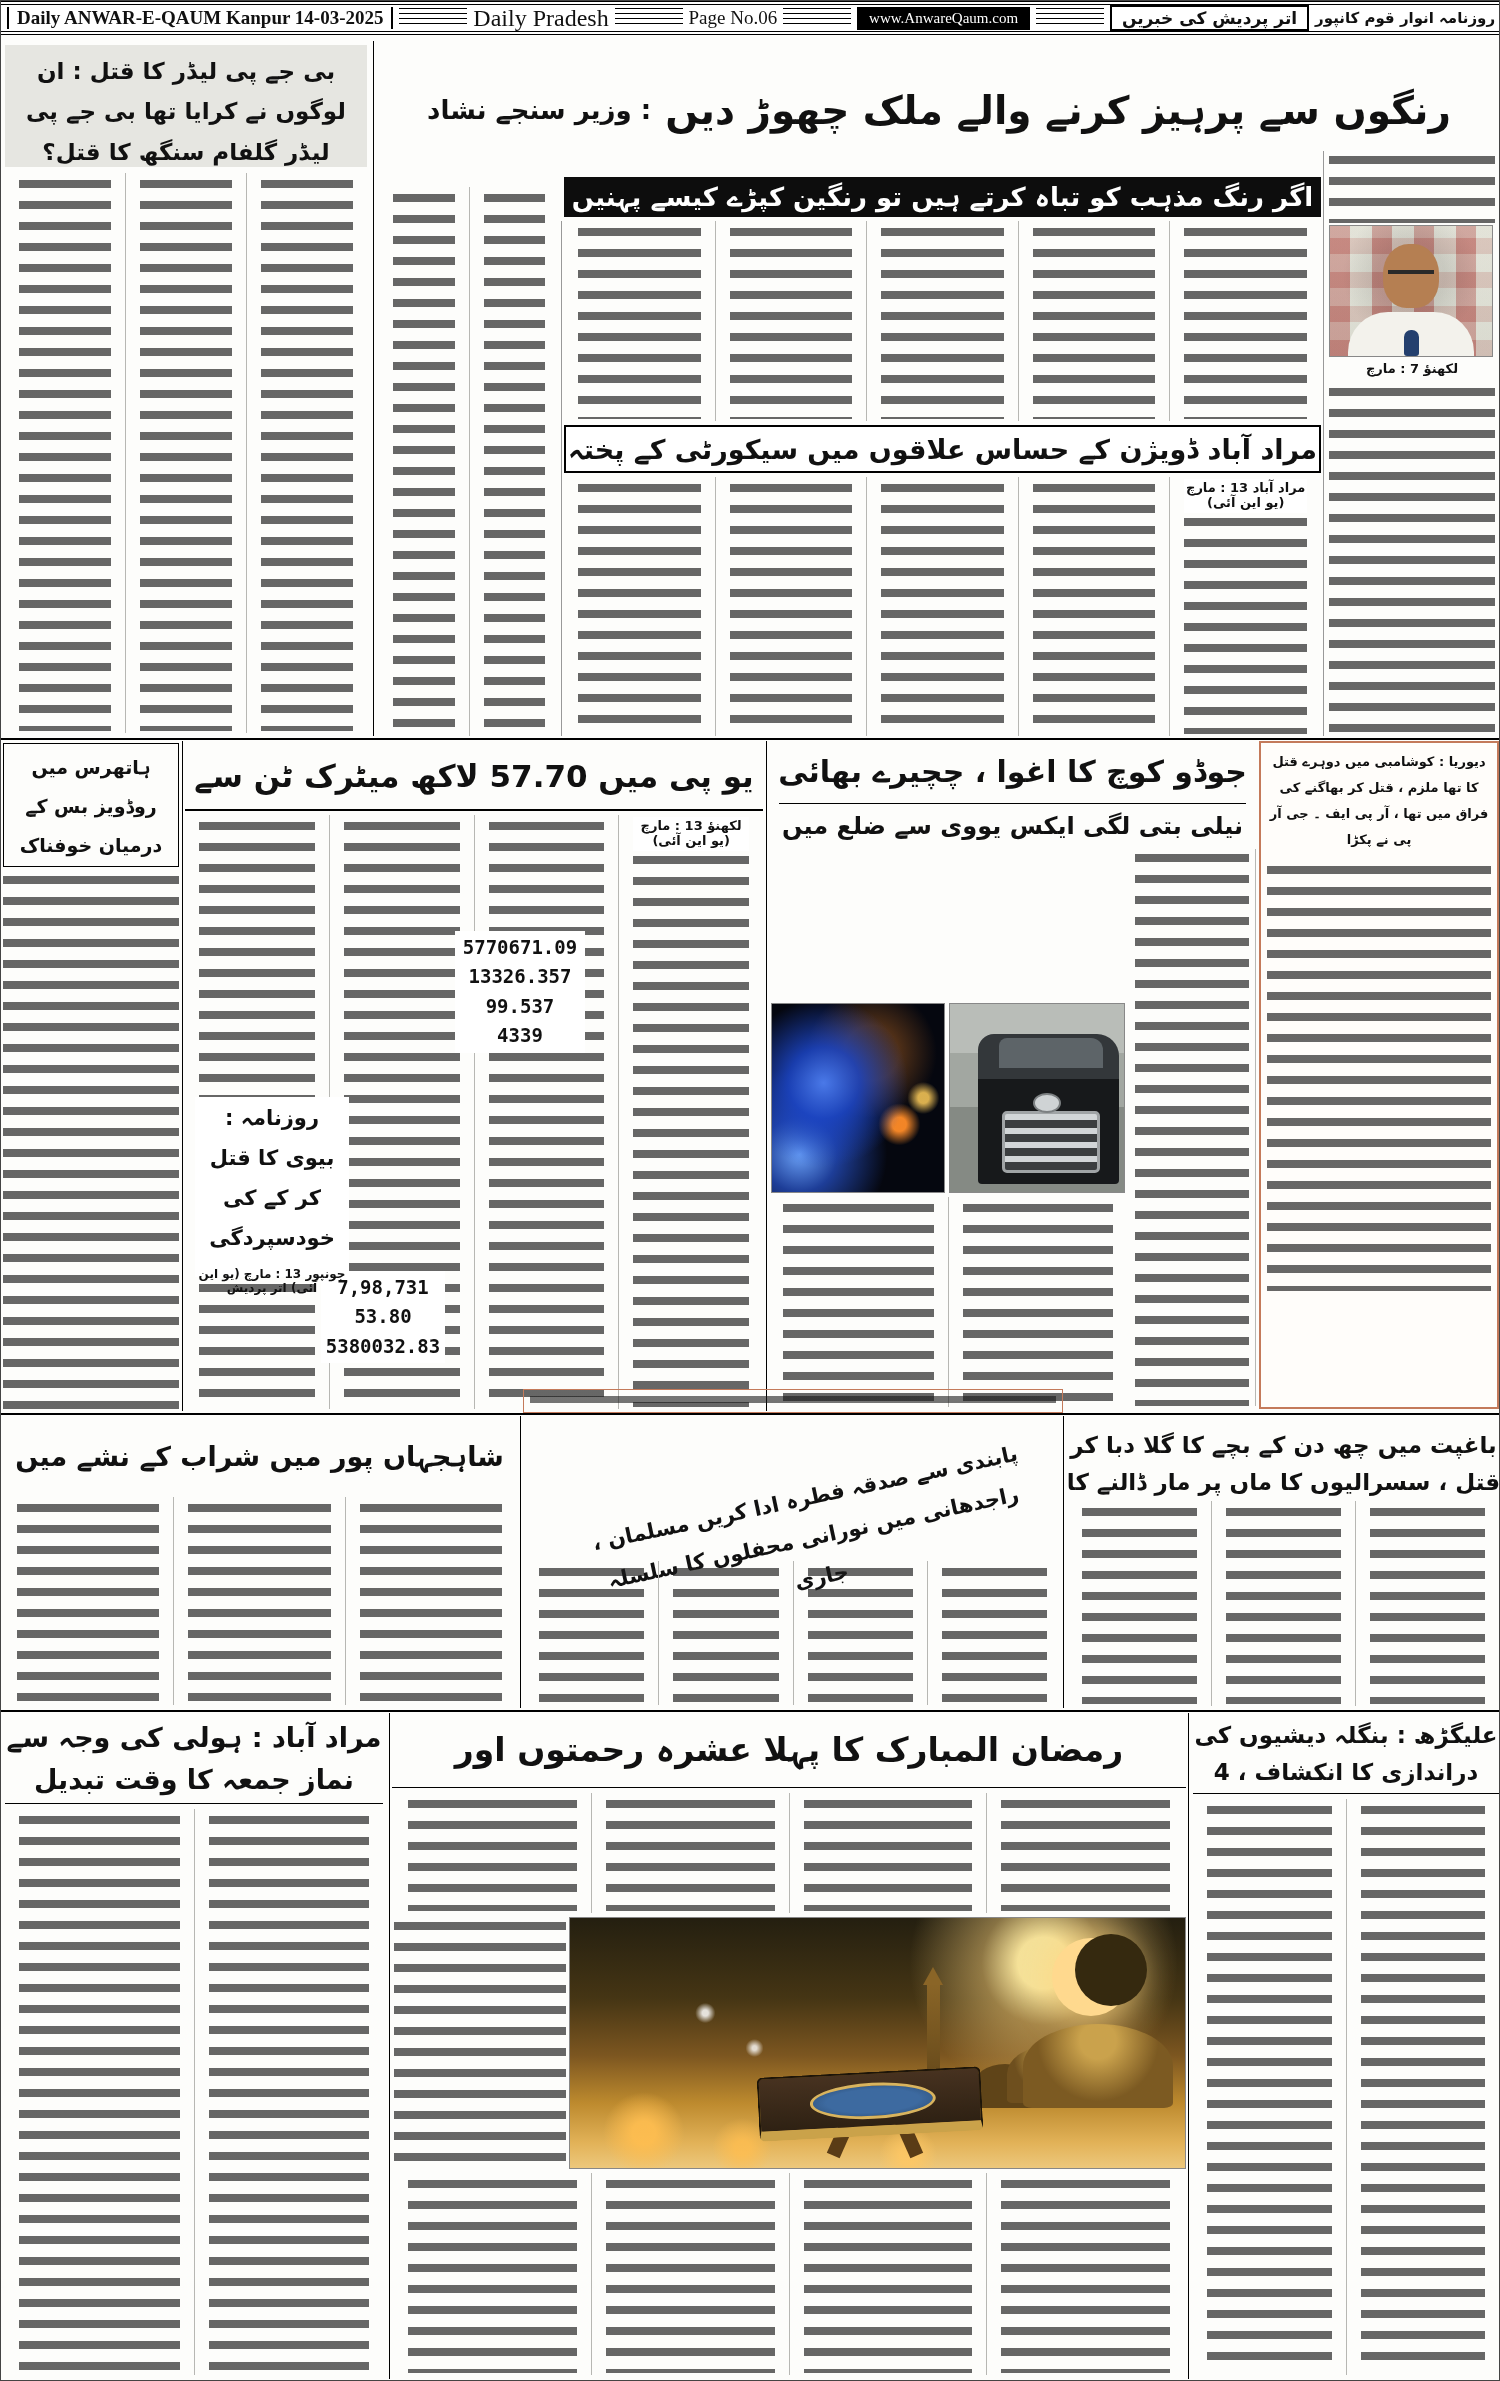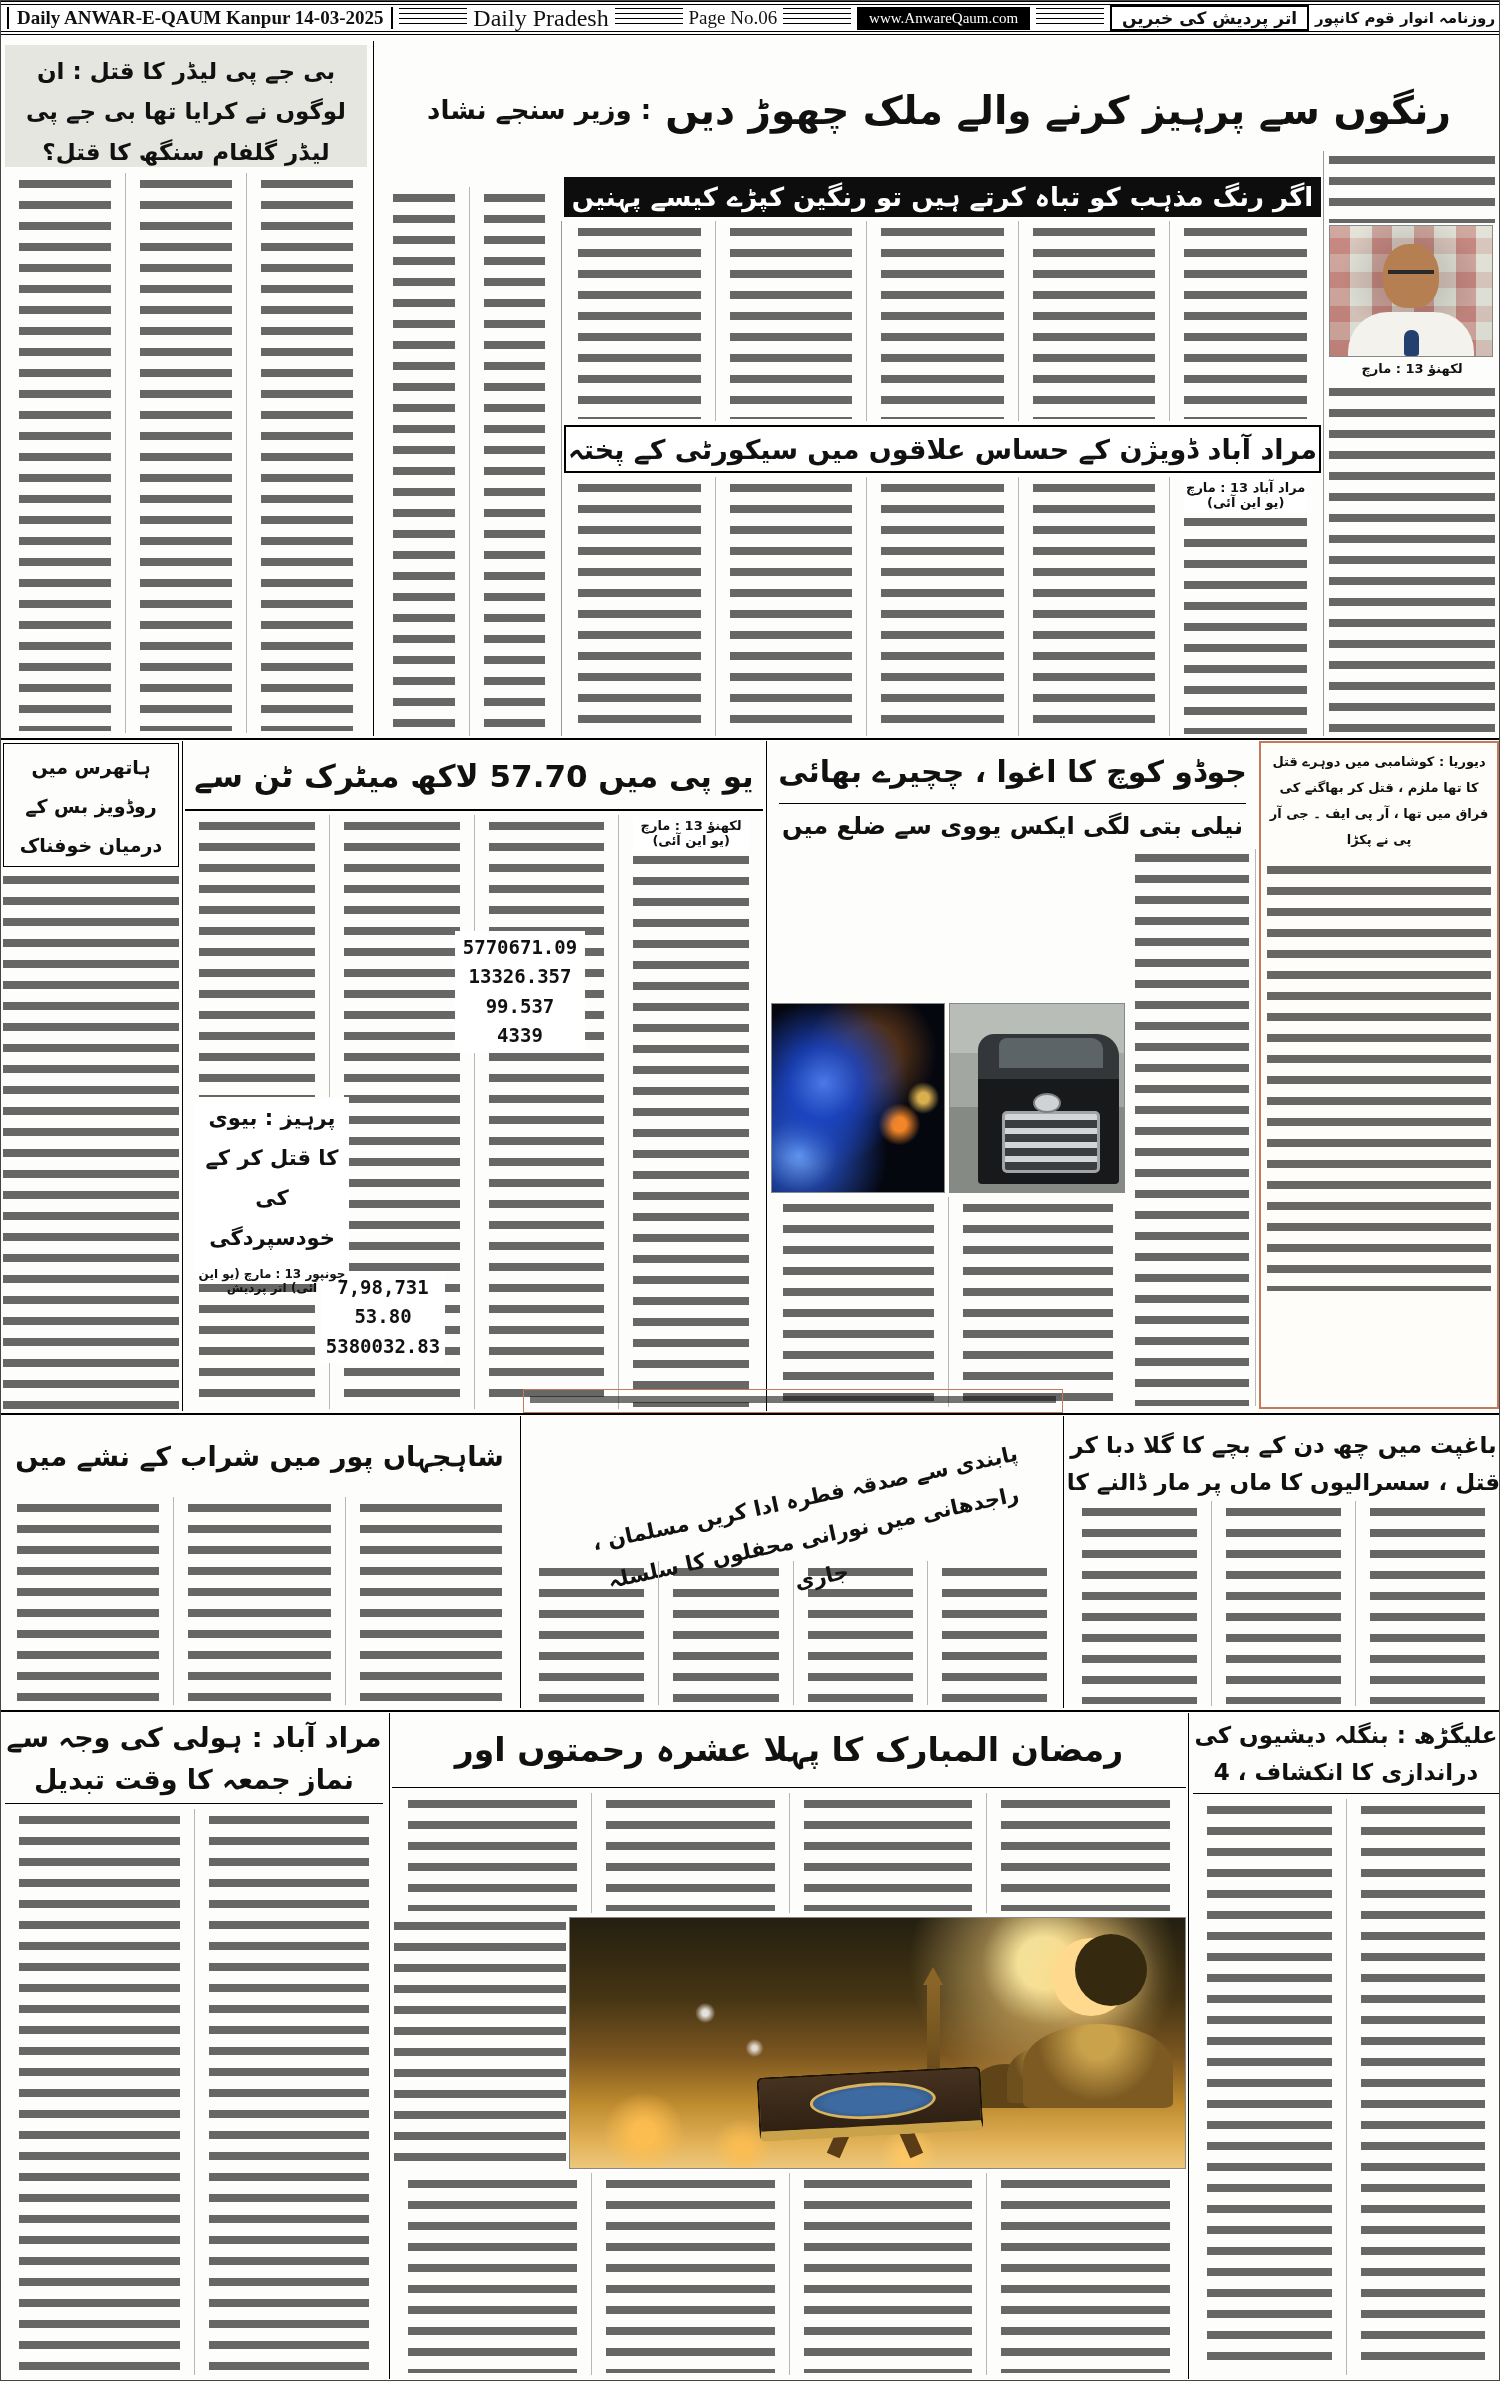--- a/index.html
+++ b/index.html
@@ -185,21 +185,21 @@
   <div class="v" style="left:1322px;top:150px;height:585px;background:#999;"></div>
   <div class="abs" style="left:1328px;top:150px;width:166px;height:72px;">
       <div class="sim" style="height:100%;"></div>
     </div>
   <div id="ph-minister" class="photo" style="left:1328px;top:224px;width:164px;height:132px;">
     <div class="m-head"></div>
     <div class="m-glass"></div>
     <div class="m-shirt"></div>
     <div class="m-mic"></div>
   </div>
-  <div class="abs urdu bold ctr" style="left:1328px;top:360px;width:166px;height:20px;font-size:13px;">لکھنؤ 13 : مارچ</div>
+  <div class="abs urdu bold ctr" style="left:1328px;top:360px;width:166px;height:20px;font-size:13px;">لکھنؤ 7 : مارچ</div>
   <div class="abs" style="left:1328px;top:382px;width:166px;height:353px;">
       <div class="sim" style="height:100%;"></div>
     </div>
 
   <div class="hr2" style="left:0;top:737px;width:1500px;"></div>
 
   <div class="abs urdu bold ctr ovh" style="left:2px;top:742px;width:176px;height:124px;border:1px solid #000;font-size:19px;line-height:2.05;padding:4px;">ہاتھرس میں روڈویز بس کے درمیان خوفناک تصادم ، ایک ڈرائیور ہلاک ، متعدد زخمی</div>
   <div class="abs" style="left:2px;top:870px;width:176px;height:538px;">
       <div class="sim" style="height:100%;"></div>
     </div>
@@ -231,21 +231,21 @@
     <div>99.537</div>
     <div>4339</div>
   </div>
   <div class="figs" style="left:320px;top:1270px;width:120px;">
     <div>7,98,731</div>
     <div>53.80</div>
     <div>5380032.83</div>
   </div>
 
   <div class="mini-ovl urdu ctr" style="left:194px;top:1096px;width:150px;height:176px;">
-    <div class="bold" style="font-size:21px;line-height:1.9;">پرہیز : بیوی کا قتل کر کے کی خودسپردگی</div>
+    <div class="bold" style="font-size:21px;line-height:1.9;">روزنامہ : بیوی کا قتل کر کے کی خودسپردگی</div>
     <div class="bold" style="font-size:12px;margin-top:8px;">جونپور 13 : مارچ (یو این آئی) اتر پردیش</div>
   </div>
   <div class="v" style="left:765px;top:740px;height:670px;"></div>
 
   <div class="abs urdu bold ctr ovh" style="left:768px;top:742px;width:487px;height:58px;font-size:30px;line-height:58px;">جوڈو کوچ کا اغوا ، چچیرے بھائی کو بھی کال کر کے بلایا</div>
   <div class="hr2" style="left:778px;top:802px;width:467px;height:1px;"></div>
   <div class="abs urdu bold ctr ovh" style="left:768px;top:806px;width:487px;height:38px;font-size:24px;line-height:38px;">نیلی بتی لگی ایکس یووی سے ضلع میں لے گئے بدمعاش</div>
   <div class="abs" style="left:1128px;top:848px;width:127px;height:557px;border-right:1px solid #b7b7b3;">
     <div class="sim" style="height:100%;margin:0 6px;"></div>
   </div>

